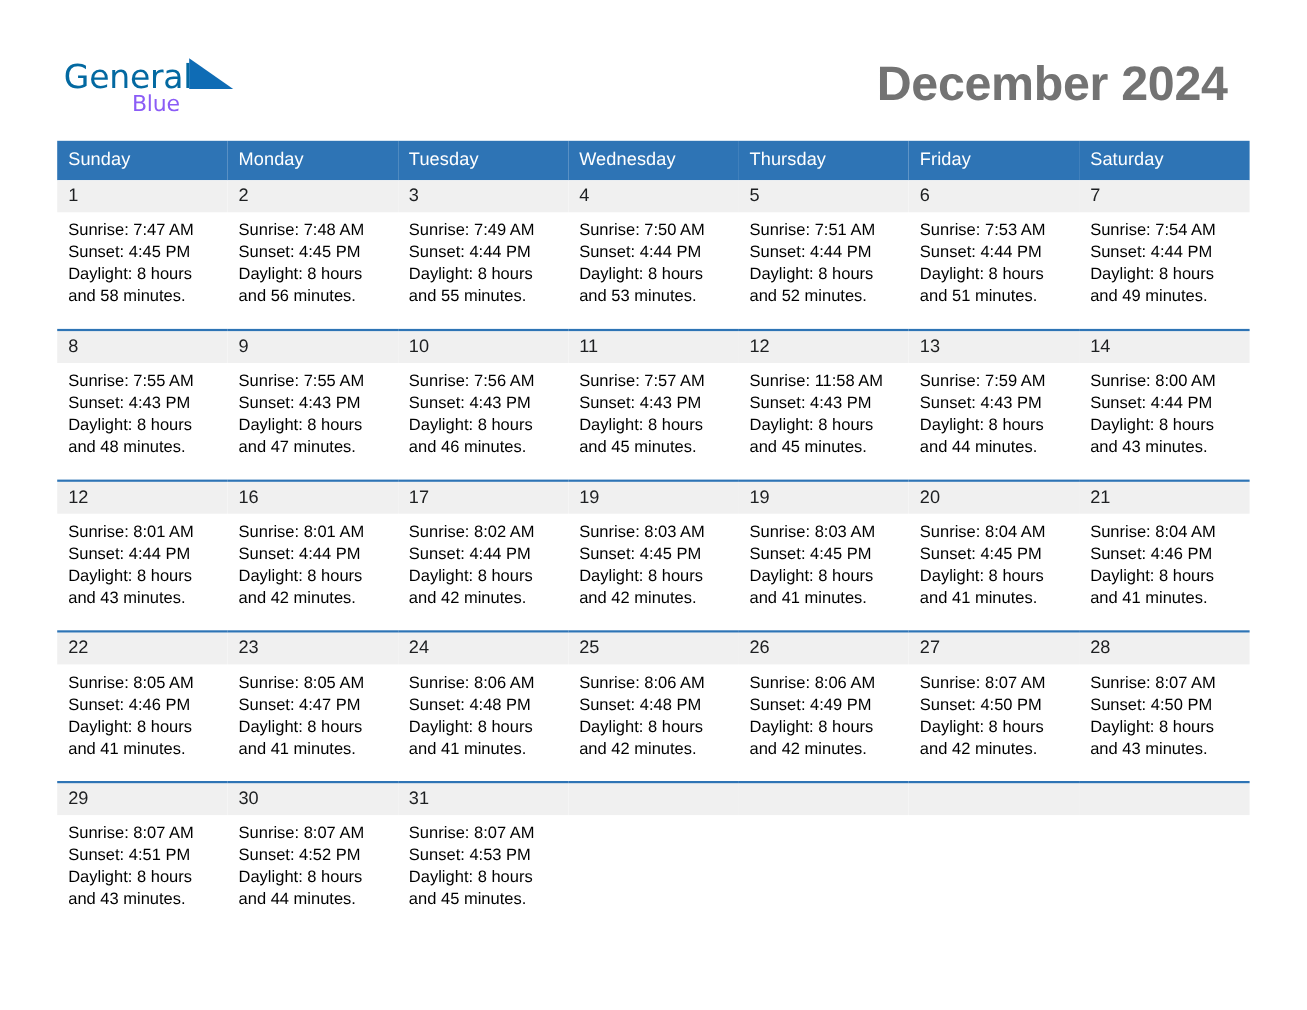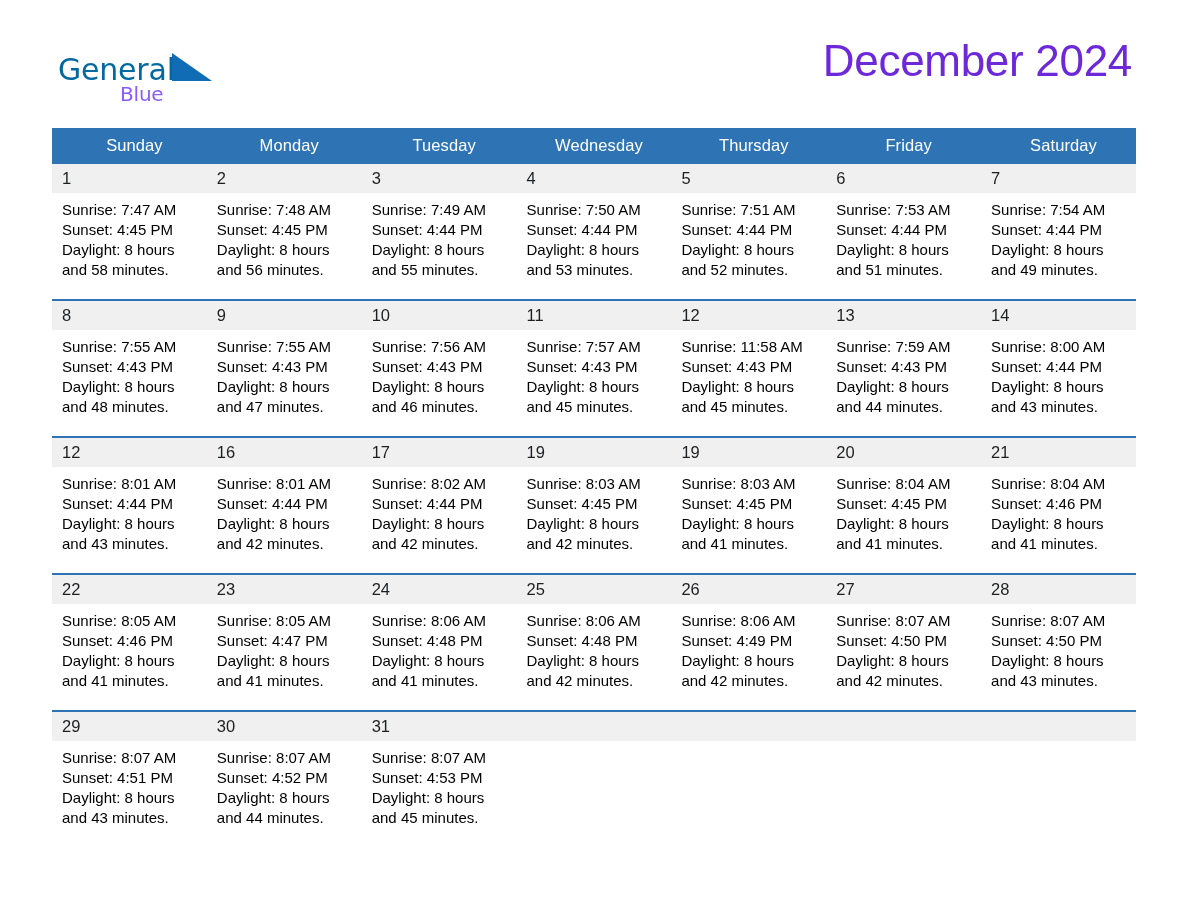--- a/index.html
+++ b/index.html
@@ -71,25 +71,25 @@
     font-family: "DejaVu Sans", sans-serif;
     letter-spacing: -0.2px;
   }
   .title-block {
     text-align: right;
     padding-top: 38px;
     padding-right: 4px;
   }
   .month-title {
     font-size: 44px;
-    font-weight: normal;
-    color: #6d28d9;
+    font-weight: bold;
+    color: #737373;
     line-height: 1.06;
     letter-spacing: -0.3px;
-    margin: 0;
+    margin: 16px;
   }
   .location-title {
     font-size: 23px;
     font-weight: normal;
     color: #14161a;
     margin: 12px 0 0 0;
     line-height: 1.1;
   }
 
   
@@ -97,21 +97,21 @@
     margin: 16px 52px 0 52px;
     width: 1084px;
     border-collapse: collapse;
     table-layout: fixed;
   }
   .calendar th {
     background: #2e74b5;
     color: #ffffff;
     font-weight: normal;
     font-size: 16.5px;
-    text-align: center;
+    text-align: left;
     padding: 8px 0 9px 10px;
     height: 18px;
     letter-spacing: 0.1px;
   }
   .calendar td {
     vertical-align: top;
     padding: 0;
     width: 14.2857%;
     border-top: 2px solid #2e74b5;
     background: #ffffff;

